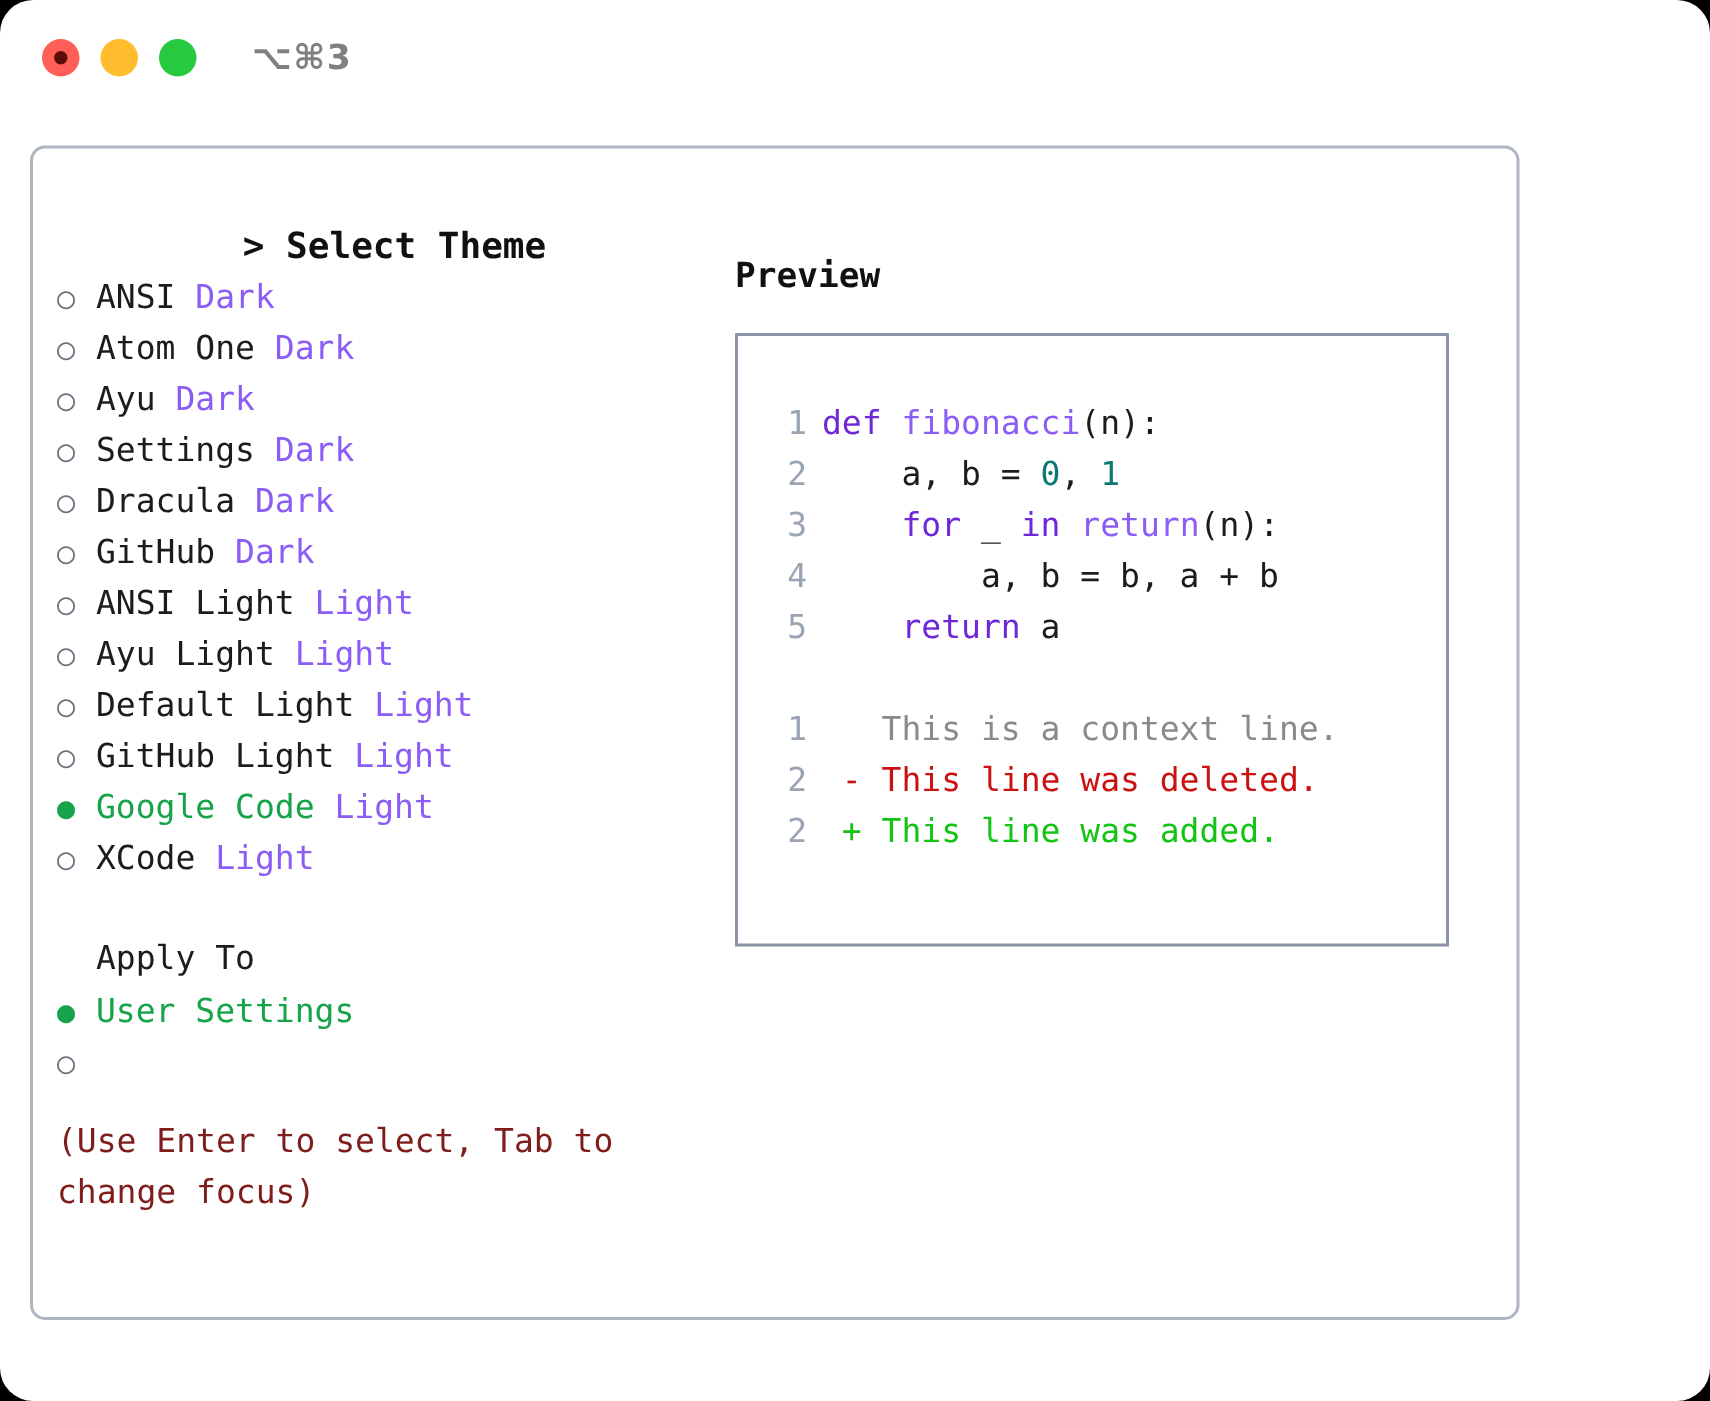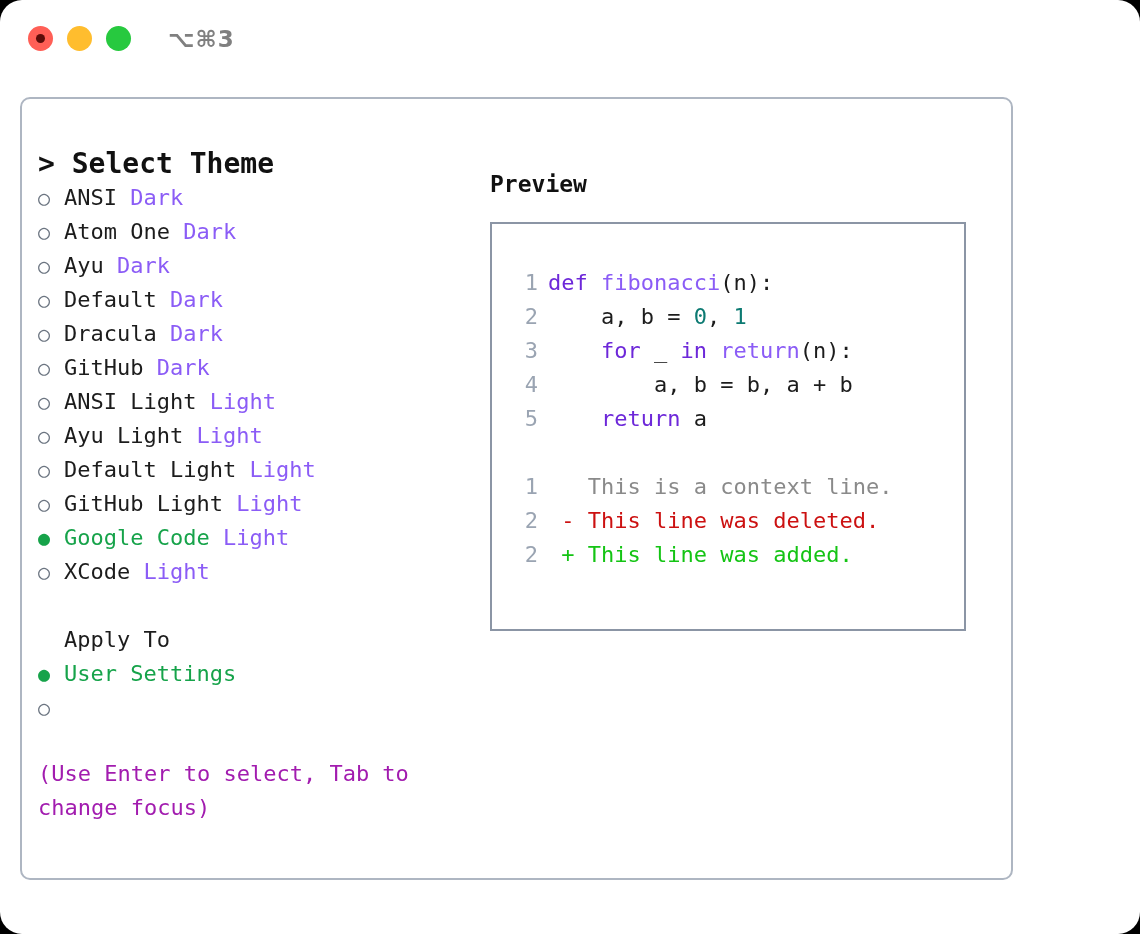--- a/index.html
+++ b/index.html
@@ -86,25 +86,26 @@
 
   
   .left-col {
     position: absolute;
     left: 16px;
     top: 48px;
     width: 450px;
   }
   .section-title {
     font-family: "DejaVu Sans Mono", monospace;
-    font-size: 28px;
+    font-size: 24px;
     font-weight: 700;
     color: #111111;
     line-height: 34px;
     white-space: pre;
+    text-align: center;
   }
   .opt-list { margin: 0; padding: 0; }
   .opt {
     display: flex;
     align-items: baseline;
     height: 34px;
     line-height: 34px;
     font-family: "DejaVu Sans Mono", monospace;
     font-size: 22px;
     white-space: pre;
@@ -126,25 +127,25 @@
     font-size: 22px;
     color: #1c1c1c;
     height: 34px;
     line-height: 34px;
     padding-left: 26px;
     white-space: pre;
   }
   .spacer-row { height: 34px; }
 
   .hint {
-    margin-top: 32px;
-    font-family: "DejaVu Sans Mono", monospace;
-    font-size: 22px;
-    line-height: 34px;
-    color: #a21caf;
+    margin-top: 20px;
+    font-family: "DejaVu Sans Mono", monospace;
+    font-size: 22px;
+    line-height: 34px;
+    color: #7f1d1d;
     width: 410px;
   }
 
   
   .right-col {
     position: absolute;
     left: 468px;
     top: 48px;
     width: 500px;
     margin-top: 20px;
@@ -208,21 +209,21 @@
   </div>
 
   <div class="panel">
 
     <div class="left-col">
       <div class="section-title">&gt; Select Theme</div>
       <div class="opt-list" id="theme-list">
           <div class="opt"><span class="bullet">○</span><span class="opt-label">ANSI</span><span class="opt-tag"> Dark</span></div>
           <div class="opt"><span class="bullet">○</span><span class="opt-label">Atom One</span><span class="opt-tag"> Dark</span></div>
           <div class="opt"><span class="bullet">○</span><span class="opt-label">Ayu</span><span class="opt-tag"> Dark</span></div>
-          <div class="opt"><span class="bullet">○</span><span class="opt-label">Default</span><span class="opt-tag"> Dark</span></div>
+          <div class="opt"><span class="bullet">○</span><span class="opt-label">Settings</span><span class="opt-tag"> Dark</span></div>
           <div class="opt"><span class="bullet">○</span><span class="opt-label">Dracula</span><span class="opt-tag"> Dark</span></div>
           <div class="opt"><span class="bullet">○</span><span class="opt-label">GitHub</span><span class="opt-tag"> Dark</span></div>
           <div class="opt"><span class="bullet">○</span><span class="opt-label">ANSI Light</span><span class="opt-tag"> Light</span></div>
           <div class="opt"><span class="bullet">○</span><span class="opt-label">Ayu Light</span><span class="opt-tag"> Light</span></div>
           <div class="opt"><span class="bullet">○</span><span class="opt-label">Default Light</span><span class="opt-tag"> Light</span></div>
           <div class="opt"><span class="bullet">○</span><span class="opt-label">GitHub Light</span><span class="opt-tag"> Light</span></div>
           <div class="opt selected"><span class="bullet on">●</span><span class="opt-label">Google Code</span><span class="opt-tag"> Light</span></div>
           <div class="opt"><span class="bullet">○</span><span class="opt-label">XCode</span><span class="opt-tag"> Light</span></div>
         </div>
 

